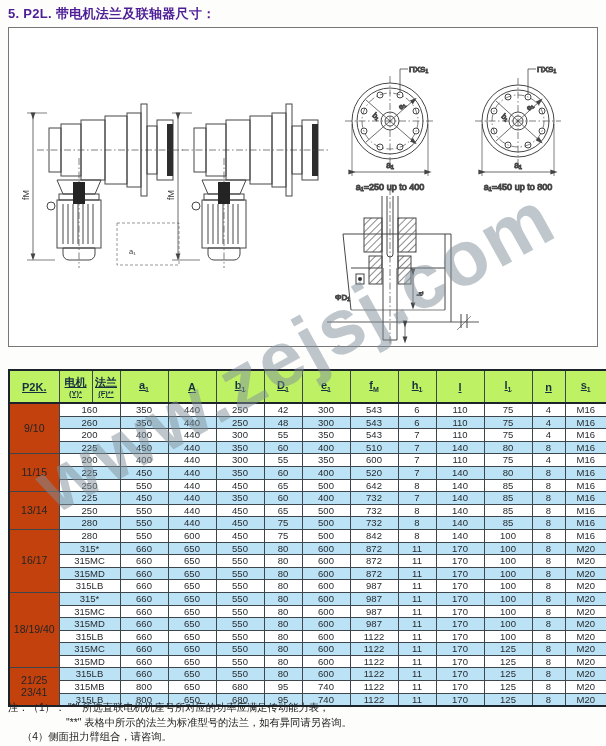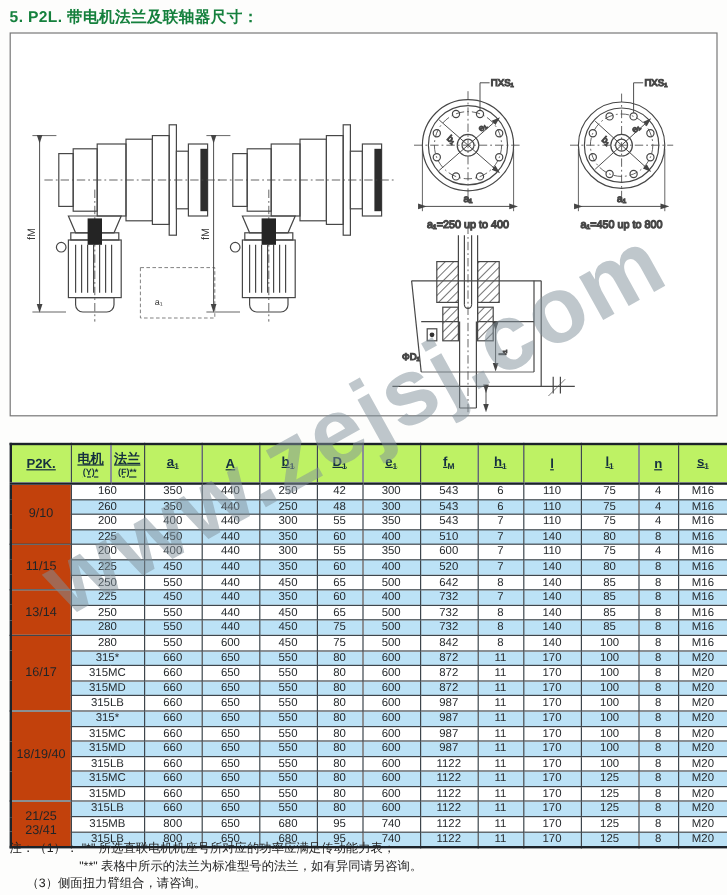--- a/index.html
+++ b/index.html
@@ -1,19 +1,19 @@
 <!DOCTYPE html>
 <html><head>
 <meta charset="utf-8">
 <style>
   html,body { margin:0; padding:0; }
   body { font-family:"Liberation Sans","DejaVu Sans",sans-serif; background:#e9e9e9; }
   .page { position:relative; width:606px; height:746px; background:#fdfdfc; overflow:hidden; }
 
-  .title { position:absolute; left:8px; top:5px; font-size:13px; font-weight:bold; color:#15803d; letter-spacing:.3px; }
+  .title { position:absolute; left:8px; top:5px; font-size:13px; font-weight:bold; color:#4c1d95; letter-spacing:.3px; }
 
   .drawing-box { position:absolute; left:8px; top:27px; width:588px; height:318px; border:1px solid #777; background:#fff; }
   .drawing-box svg { display:block; }
   svg text { fill:#3a3a3a; font-family:"Liberation Sans","DejaVu Sans",sans-serif; }
   .cl { stroke-dasharray:7 2.5 1.5 2.5; stroke-width:.7; }
 
   .dim-table { position:absolute; left:8px; top:369px; width:589px; border-collapse:collapse; table-layout:fixed; background:#fff; z-index:2; }
   .dim-table th, .dim-table td { border:1px solid #3e464d; text-align:center; padding:0; overflow:hidden; white-space:nowrap; }
   .dim-table thead th { background:#bef264; color:#15303f; height:31px; font-size:11px; font-weight:bold; border-bottom:2.5px solid #1c232a;text-decoration:underline; }
   .dim-table thead th .sub2 { display:block; font-size:7.5px; font-weight:bold; margin-top:-1px; }
@@ -575,18 +575,18 @@
           <td class="data">125</td>
           <td class="data">8</td>
           <td class="data">M20</td>
         </tr>
       </tbody>
   </table>
 
   <div class="notes">
       <div class="n1">注：（1）： "*" 所选直联电机机座号所对应的功率应满足传动能力表；</div>
       <div class="n2">"**" 表格中所示的法兰为标准型号的法兰，如有异同请另咨询。</div>
-      <div class="n3">（3）侧面扭力臂组合，请咨询。</div>
+      <div class="n3">（4）侧面扭力臂组合，请咨询。</div>
     </div>
 
   <div class="watermark">www.zejsj.com</div>
 
 </div>
 
 </body></html>

